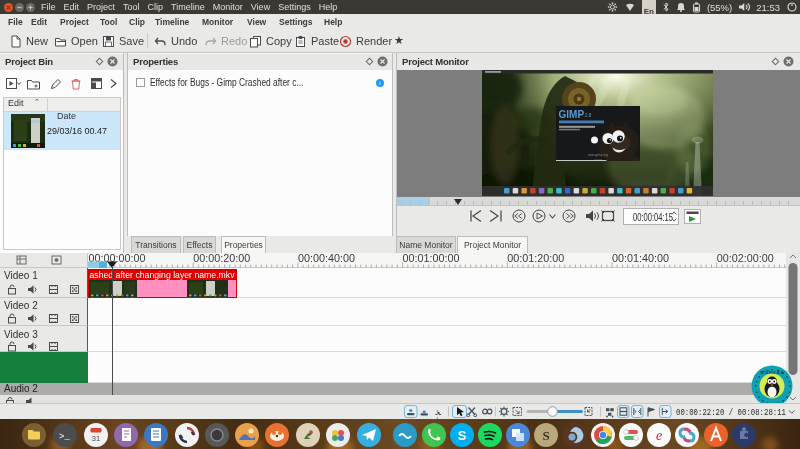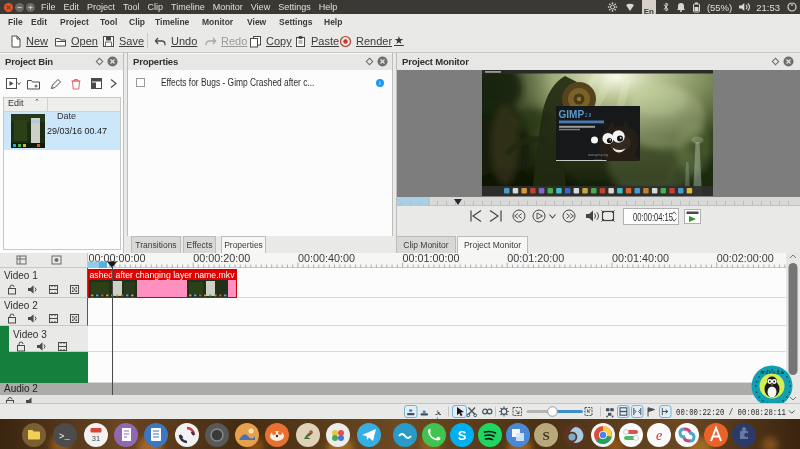--- a/index.html
+++ b/index.html
@@ -12,21 +12,21 @@
 #topbar .menu { position:absolute; top:1.5px; left:41px; display:flex; gap:8px; font-size:9px; }
 #topbar .right { position:absolute; top:1px; right:2px; display:flex; gap:6px; align-items:center; height:12px; }
 .winbtn { position:absolute; top:3px; width:9px; height:9px; border-radius:50%; font-size:7px; line-height:9px; text-align:center; }
 
 
 #menubar { left:0; top:14px; width:800px; height:15px; background:#e9e9e8; color:#3b3b3b; font-size:8.5px; font-weight:bold; border-bottom:none; }
 #menubar span { position:absolute; top:3px; }
 
 
 #toolbar { left:0; top:29px; width:800px; height:24px; background:#e9e9e8; border-bottom:1px solid #c6c6c5; color:#3b3b3b; font-size:11px; }
-.tbtn { position:absolute; top:4px; display:flex; align-items:center; gap:4px; height:16px;text-decoration:underline; }
+.tbtn { position:absolute; top:4px; display:flex; align-items:center; gap:4px; height:16px; }
 .tsep { position:absolute; top:4px; width:1px; height:15px; background:#c9c9c8; }
 
 
 .panel-h { background:#e7e7e6; font-size:9.5px; color:#2f2f2f; }
 .phdr { position:absolute; height:16px; padding-left:5px; line-height:16px; font-weight:bold; letter-spacing:-0.2px; }
 #binpanel { left:0; top:53px; width:124px; height:200px; background:#fcfcfc; border-right:1px solid #bdbdbc; }
 #proppanel { left:127px; top:53px; width:266px; height:183px; background:#fcfcfc; border-left:1px solid #bdbdbc; border-right:1px solid #bdbdbc; }
 #monpanel { left:396px; top:53px; width:404px; height:183px; background:#e9e9e8; border-left:1px solid #bdbdbc; }
 
 
@@ -275,21 +275,21 @@
 
 <div id="proppanel" class="abs">
   <div class="phdr panel-h" style="left:0;top:1px;width:264px;">Properties</div>
   <svg width="9" height="9" style="position:absolute;top:4px;left:237px;">
       <rect x="2.2" y="2.2" width="4.6" height="4.6" fill="none" stroke="#6a6a6a" transform="rotate(45 4.5 4.5)"></rect>
     </svg>
     <svg width="11" height="11" style="position:absolute;top:3px;left:249px;">
       <circle cx="5.5" cy="5.5" r="5" fill="#6e6e6d"></circle>
       <path d="M3.5 3.5 l4 4 M7.5 3.5 l-4 4" stroke="#e9e9e8" stroke-width="1.2"></path>
     </svg>
-  <div style="position:absolute; left:8px; top:24px; display:flex; gap:16px; align-items:center; font-size:10px; color:#2e2e2e;">
+  <div style="position:absolute; left:8px; top:24px; display:flex; gap:5px; align-items:center; font-size:10px; color:#2e2e2e;">
     <span style="width:9px;height:9px;border:1px solid #9a9a9a;background:#fff;display:inline-block;"></span>
     <span style="display:inline-block; transform:scaleX(0.84); transform-origin:0 50%; white-space:nowrap;">Effects for Bugs - Gimp Crashed after c...</span>
   </div>
   <div style="position:absolute; left:248px; top:26px; width:8px; height:8px; border-radius:50%; background:#1d99f3; color:#fff; font-size:6px; text-align:center; line-height:8px;">i</div>
 </div>
 
 <div id="monpanel" class="abs">
   <div class="phdr panel-h" style="left:0;top:1px;width:403px;">Project Monitor</div>
   <svg width="9" height="9" style="position:absolute;top:4px;left:374px;">
       <rect x="2.2" y="2.2" width="4.6" height="4.6" fill="none" stroke="#6a6a6a" transform="rotate(45 4.5 4.5)"></rect>
@@ -474,21 +474,21 @@
         <rect x="287.5" y="3.5" width="16" height="14" fill="#fdfdfd" stroke="#b0b0b0"></rect>
         <rect x="289.5" y="5.5" width="12" height="2.5" fill="#4a4a4a"></rect>
         <path d="M292 10 L299 13 L292 16 Z" fill="#2a9a2a"></path>
       </svg>
     </div>
 </div>
 
 <div class="tab" style="left:131px; width:50px;">Transitions</div>
 <div class="tab" style="left:183px; width:33px;">Effects</div>
 <div class="tab active" style="left:221px; width:45px;">Properties</div>
-<div class="tab" style="left:396px; width:60px;">Clip Monitor</div>
+<div class="tab" style="left:396px; width:60px;">Name Monitor</div>
 <div class="tab active" style="left:457px; width:71px;">Project Monitor</div>
 
 <div id="timeline" class="abs">
   <div class="abs" style="left:0;top:0;width:88px;height:15px;background:#e9e9e8;border-right:1px solid #c8c8c7;border-bottom:1px solid #c8c8c7;">
     <svg width="88" height="15" viewBox="0 0 88 15" style="">
         <g fill="none" stroke="#6a6a6a" stroke-width="1">
           <rect x="17" y="3" width="9" height="8"></rect>
           <path d="M17 6 h9 M20 3 v8"></path>
           <rect x="52" y="3" width="9" height="8"></rect>
           <circle cx="56.5" cy="7" r="1.5" fill="#6a6a6a"></circle>
@@ -691,21 +691,21 @@
           <rect x="1.5" y="1.5" width="8" height="8" fill="none" stroke="#4a4a4a"></rect>
           <circle cx="3.8" cy="3.8" r="0.9" fill="#4a4a4a"></circle>
           <circle cx="7.2" cy="3.8" r="0.9" fill="#4a4a4a"></circle>
           <circle cx="3.8" cy="7.2" r="0.9" fill="#4a4a4a"></circle>
           <circle cx="7.2" cy="7.2" r="0.9" fill="#4a4a4a"></circle>
           <circle cx="5.5" cy="5.5" r="0.9" fill="#4a4a4a"></circle>
         </svg>
       </div>
     </div>
     <div class="trow" style="top:45px;height:28px;"></div>
-    <div class="thead" style="top:73px;height:26px;margin-left:9px;">
+    <div class="thead" style="top:73px;height:26px;">
       <div style="padding:3px 0 0 4px;">Video 3</div>
       <div class="ticons" style="top:15px;">
         <svg width="10" height="11" viewBox="0 0 10 11" style="">
           <rect x="1.5" y="4.5" width="7" height="5.5" fill="none" stroke="#4a4a4a"></rect>
           <path d="M3 4.5 v-1.5 a2 2 0 0 1 4 0" fill="none" stroke="#4a4a4a"></path>
         </svg>
         <svg width="11" height="11" viewBox="0 0 11 11" style="">
           <path d="M1 4 h2.5 l3 -2.8 v8.6 l-3 -2.8 H1 z" fill="#4a4a4a"></path>
           <path d="M8 3.5 q2 2 0 4" fill="none" stroke="#4a4a4a" stroke-width="1"></path>
         </svg>

